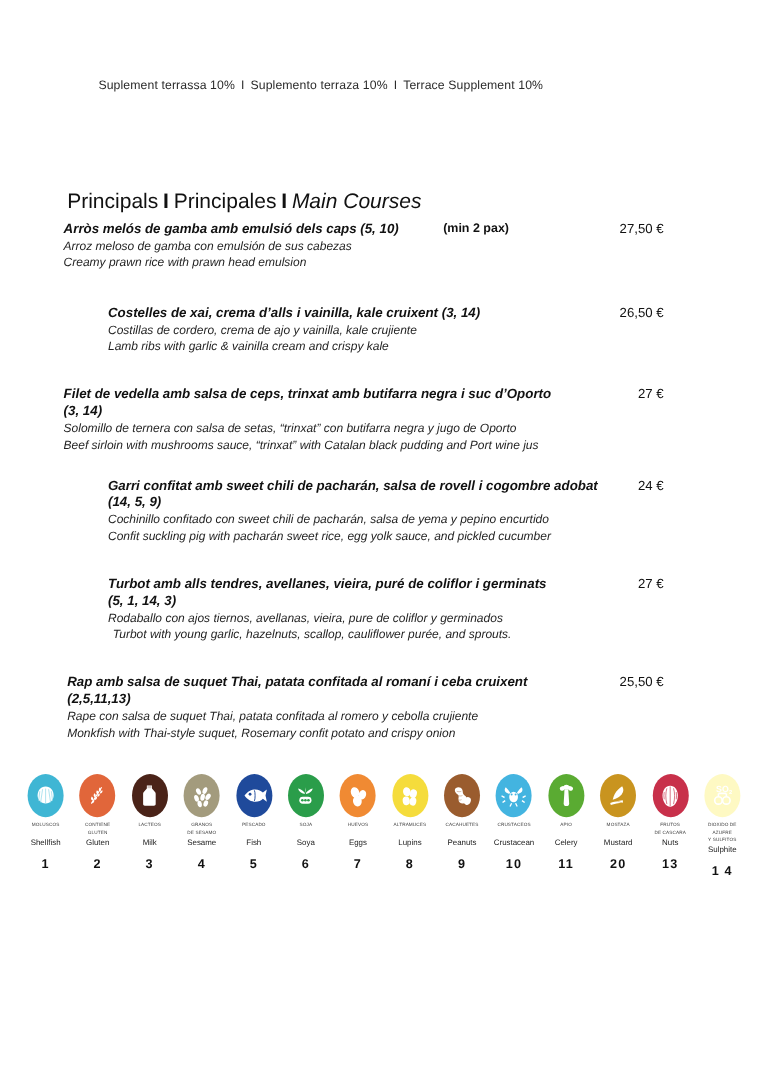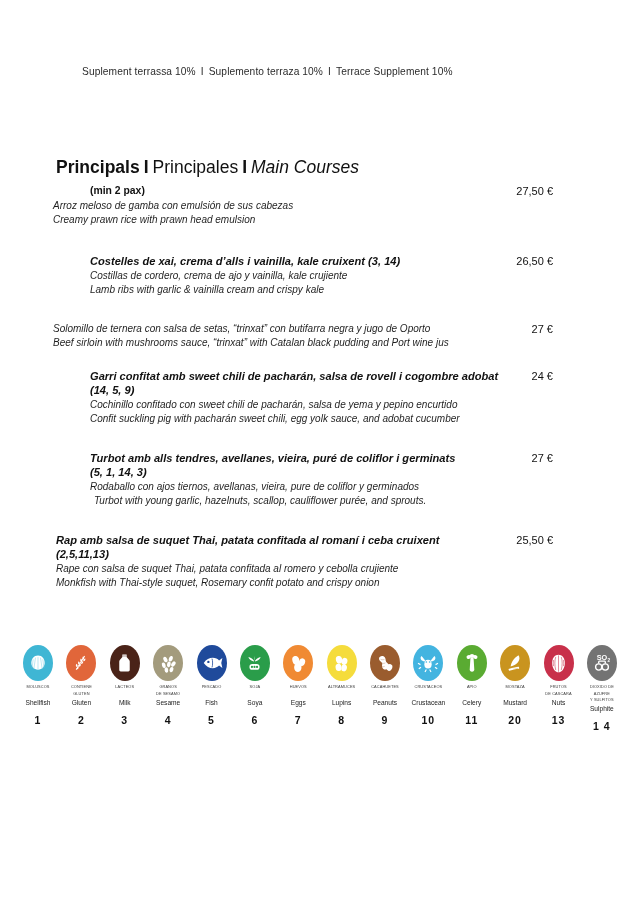--- a/index.html
+++ b/index.html
@@ -33,21 +33,21 @@
 
   
   .section-title {
     position: absolute;
     left: 56px;
     top: 145px;
     font-size: 17.5px;
     color: #111;
     white-space: nowrap;
   }
-  .section-title .ca { font-weight: bold; }
+  .section-title .ca { font-weight: normal; }
   .section-title .bar { font-weight: bold; padding: 0 4px; }
   .section-title .es { font-weight: 400; }
   .section-title .en { font-style: italic; font-weight: 400; }
 
   
   .menu {
     position: absolute;
     left: 53px;
     top: 184px;
     width: 500px;
@@ -165,49 +165,53 @@
 </div>
 
 <h1 class="section-title">
   <span class="ca">Principals</span><span class="bar">I</span><span class="es">Principales</span><span class="bar">I</span><span class="en">Main Courses</span>
 </h1>
 
 <div class="menu">
 
   <div class="dish gap-xl">
     <div class="dish-head">
+      <div class="dish-name">Arròs melós de gamba amb emulsió dels caps (5, 10)</div>
       <div class="dish-min">(min 2 pax)</div>
     </div>
     <div class="dish-price">27,50 €</div>
     <div class="dish-sub">Arroz meloso de gamba con emulsión de sus cabezas</div>
     <div class="dish-sub en">Creamy prawn rice with prawn head emulsion</div>
   </div>
 
   <div class="dish gap-lg">
     <div class="dish-head">
       <div class="dish-name">Costelles de xai, crema d’alls i vainilla, kale cruixent (3, 14)</div>
     </div>
     <div class="dish-price">26,50 €</div>
     <div class="dish-sub">Costillas de cordero, crema de ajo y vainilla, kale crujiente</div>
     <div class="dish-sub en">Lamb ribs with garlic &amp; vainilla cream and crispy kale</div>
   </div>
 
   <div class="dish gap-md">
+    <div class="dish-head">
+      <div class="dish-name">Filet de vedella amb salsa de ceps, trinxat amb butifarra negra i suc d’Oporto (3, 14)</div>
+    </div>
     <div class="dish-price">27 €</div>
     <div class="dish-sub">Solomillo de ternera con salsa de setas, “trinxat” con butifarra negra y jugo de Oporto</div>
     <div class="dish-sub en">Beef sirloin with mushrooms sauce, “trinxat” with Catalan black pudding and Port wine jus</div>
   </div>
 
   <div class="dish gap-lg">
     <div class="dish-head">
       <div class="dish-name">Garri confitat amb sweet chili de pacharán, salsa de rovell i cogombre  adobat  (14, 5, 9)</div>
     </div>
     <div class="dish-price">24 €</div>
     <div class="dish-sub">Cochinillo confitado con sweet chili de pacharán, salsa de yema y pepino encurtido</div>
-    <div class="dish-sub en">Confit suckling pig with pacharán sweet chili, egg yolk sauce, and adobat cucumber</div>
+    <div class="dish-sub en">Confit suckling pig with pacharán sweet rice, egg yolk sauce, and pickled cucumber</div>
   </div>
 
   <div class="dish gap-lg indent2">
     <div class="dish-head">
       <div class="dish-name">Turbot amb alls tendres, avellanes, vieira, puré de coliflor i germinats</div>
     </div>
     <div class="dish-name">(5, 1, 14, 3)</div>
     <div class="dish-price">27 €</div>
     <div class="dish-sub">Rodaballo con ajos tiernos, avellanas, vieira, pure de coliflor y germinados</div>
     <div class="dish-sub en">Turbot with young garlic, hazelnuts, scallop, cauliflower purée, and sprouts.</div>
@@ -423,21 +427,21 @@
             <path d="M11 2.6v19M7.8 4.4C6.4 8.6 6.4 14.2 7.8 19.6M14.2 4.4c1.4 4.2 1.4 9.8 0 15.2M5.2 8c-.4 2.4-.4 4.8 0 7M16.8 8c.4 2.4.4 4.8 0 7"></path>
           </g>
         </svg>
       </div>
       <div class="allergen-caption">FRUTOS
 DE CASCARA</div>
       <div class="allergen-en">Nuts</div>
       <div class="allergen-num">13</div>
     </div>
     <div class="allergen">
-      <div class="allergen-badge" style="background: #737373;">
+      <div class="allergen-badge" style="background: #fef9c3;">
         <svg width="22" height="22" viewBox="0 0 24 24">
           <text x="12" y="8.6" text-anchor="middle" font-family="Liberation Sans, sans-serif" font-size="8" font-weight="bold" fill="#ffffff">SO</text>
           <text x="19.4" y="10.4" text-anchor="middle" font-family="Liberation Sans, sans-serif" font-size="5.2" font-weight="bold" fill="#ffffff">2</text>
           <g fill="none" stroke="#ffffff" stroke-width="1.5">
             <circle cx="8.4" cy="16.4" r="3.4"></circle>
             <circle cx="15.6" cy="16.4" r="3.4"></circle>
             <path d="M8.4 12.6V10M15.6 12.6V10M8.4 10h7.2"></path>
           </g>
         </svg>
       </div>

